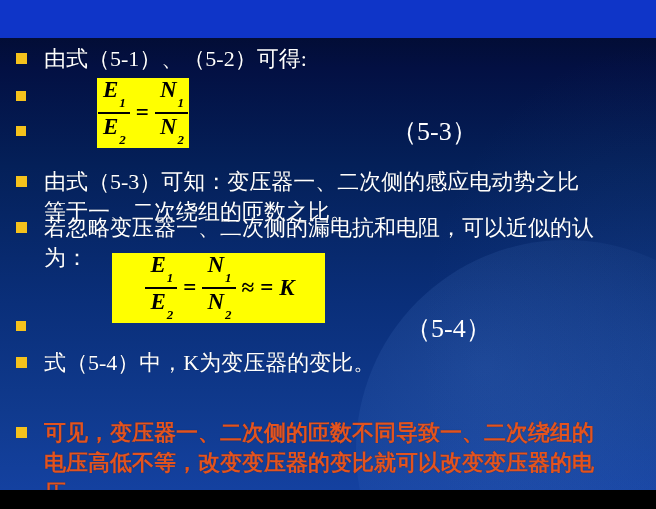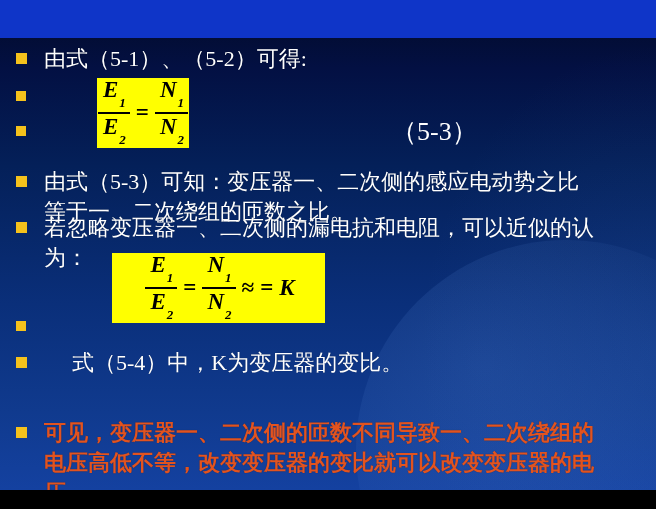--- a/index.html
+++ b/index.html
@@ -204,22 +204,23 @@
       <span class="op">=</span>
       <span class="kvar">K</span>
     </div>
   </div>
 
   <div class="line" style="left:16px; top:312px;">
     <span class="bullet bullet-sm"></span>
     <span class="txt"></span>
   </div>
 
-
-  <div class="line" style="left:16px; top:348px;gap:28px;">
+  <div class="eqlabel" style="left:405px; top:311px;">（5-4）</div>
+
+  <div class="line" style="left:16px; top:348px;">
     <span class="bullet"></span>
     <span class="txt">式（5-4）中，K为变压器的变比。</span>
   </div>
 
   <div class="line" style="left:16px; top:418px;">
     <span class="bullet"></span>
     <span class="txt orange" style="width:615px;">可见，变压器一、二次侧的匝数不同导致一、二次绕组的
 电压高低不等，改变变压器的变比就可以改变变压器的电
 压。</span>
   </div>

